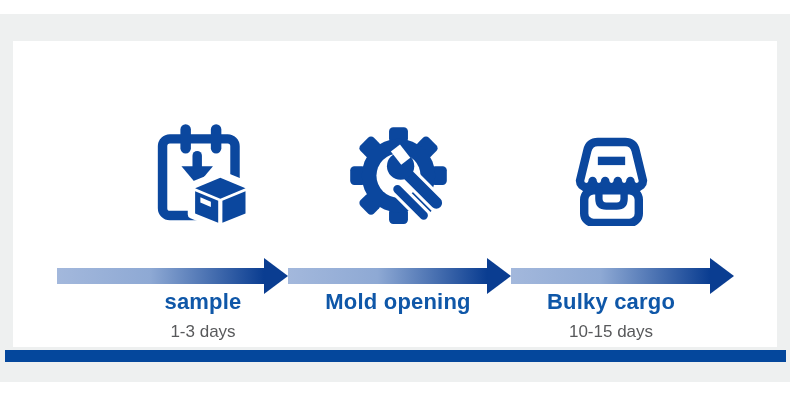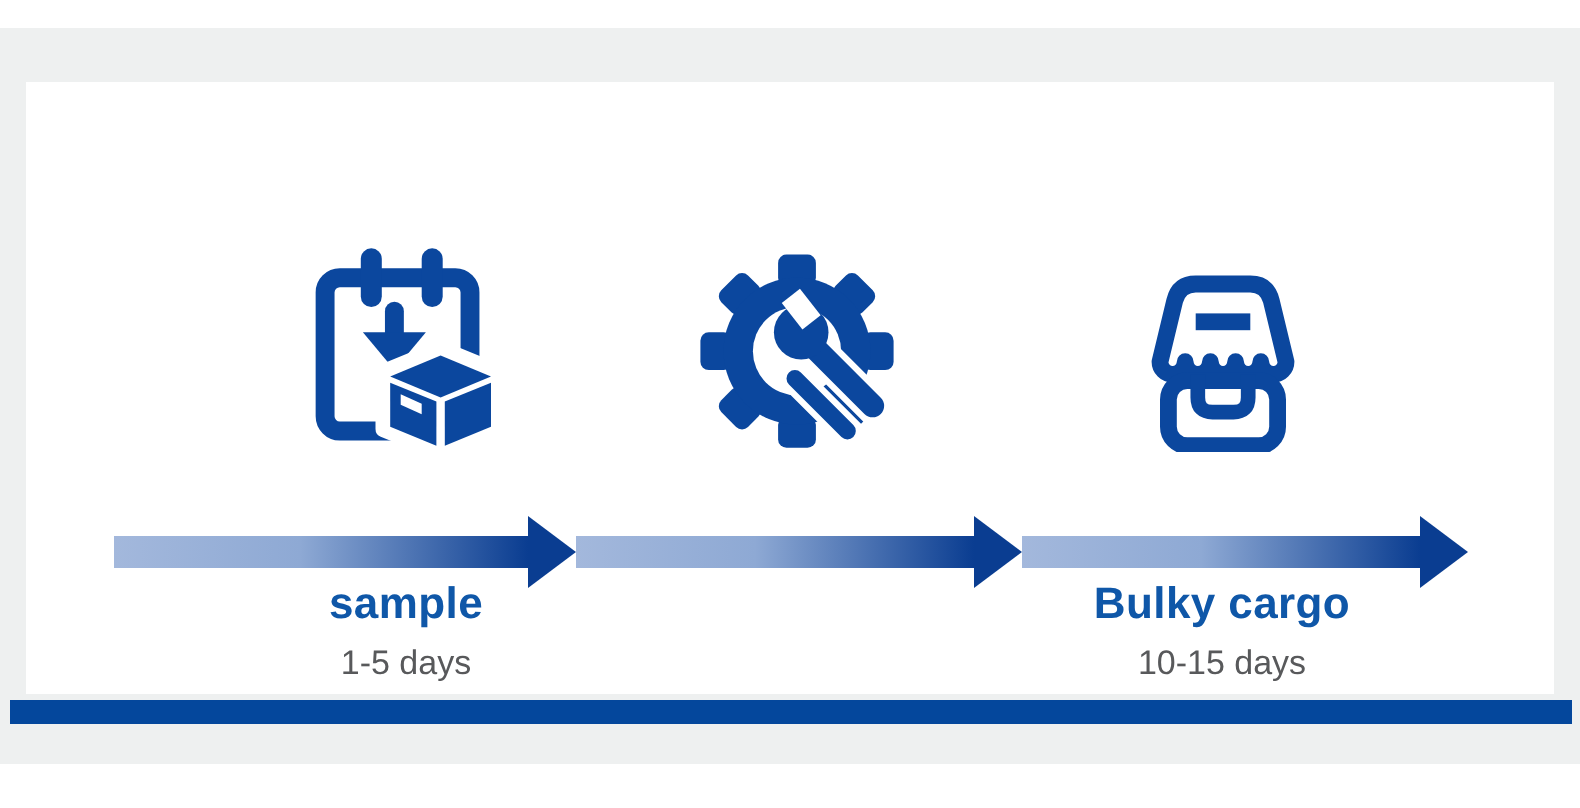--- a/index.html
+++ b/index.html
@@ -94,21 +94,21 @@
           <polygon points="66,54 90,64 66,74 42,64" fill="currentColor"></polygon>
 
           <polygon points="42,67 64,76 64,97 42,88" fill="currentColor"></polygon>
 
           <polygon points="68,76 90,67 90,88 68,97" fill="currentColor"></polygon>
 
           <polygon points="47,72.5 57,77 57,82 47,77.5" fill="#ffffff"></polygon>
         </svg>
       </div>
       <div class="step-label">sample</div>
-      <div class="step-duration">1-5 days</div>
+      <div class="step-duration">1-3 days</div>
     </div>
 
     <div class="step step-2">
       <div class="icon-wrap">
         <svg viewBox="0 0 100 100" aria-hidden="true">
 
           <g fill="currentColor">
             <rect x="41" y="6" width="18" height="15" rx="4"></rect>
             <rect x="41" y="6" width="18" height="15" rx="4" transform="rotate(45 50 52)"></rect>
             <rect x="41" y="6" width="18" height="15" rx="4" transform="rotate(90 50 52)"></rect>
@@ -125,20 +125,21 @@
           <line x1="58" y1="50" x2="88" y2="80" stroke="#ffffff" stroke-width="17" stroke-linecap="round"></line>
           <line x1="59" y1="51" x2="86" y2="78" stroke="currentColor" stroke-width="11" stroke-linecap="round"></line>
 
           <circle cx="52" cy="43" r="13" fill="currentColor"></circle>
           <rect x="46.5" y="24" width="11" height="16" fill="#ffffff" transform="rotate(-38 52 32)"></rect>
 
           <line x1="47" y1="63" x2="76" y2="92" stroke="#ffffff" stroke-width="14" stroke-linecap="round"></line>
           <line x1="49" y1="65" x2="74" y2="90" stroke="currentColor" stroke-width="8" stroke-linecap="round"></line>
         </svg>
       </div>
+      <div class="step-label">Mold opening</div>
     </div>
 
     <div class="step step-3">
       <div class="icon-wrap">
         <svg viewBox="0 0 100 100" aria-hidden="true">
 
           <path d="M20,57 L27,28 Q29,20 37,20 L63,20 Q71,20 73,28 L80,57
                    a 6,6 0 0 1 -12,0 a 6,6 0 0 1 -12,0 a 6,6 0 0 1 -12,0 a 6,6 0 0 1 -12,0 a 6,6 0 0 1 -12,0 Z" fill="#ffffff" stroke="currentColor" stroke-width="8" stroke-linejoin="round"></path>
 
           <rect x="37" y="34" width="26" height="8" fill="currentColor"></rect>

